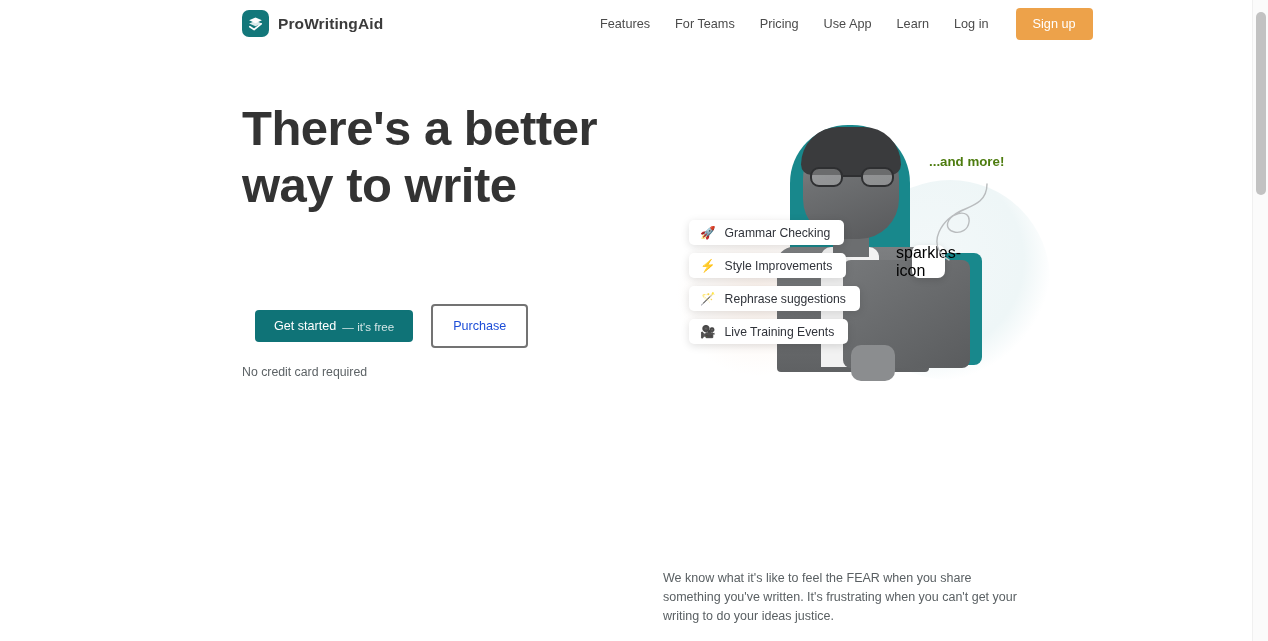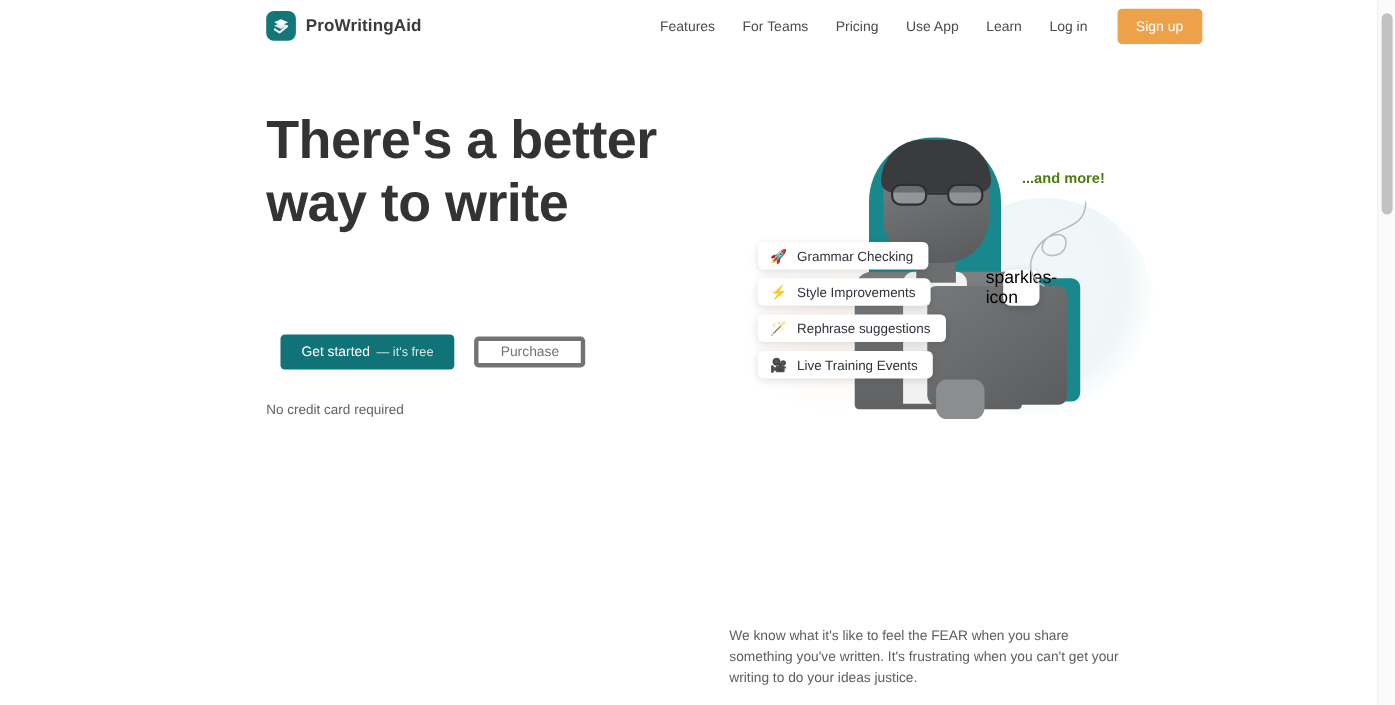--- a/index.html
+++ b/index.html
@@ -38,22 +38,22 @@
     font-size: 14.3px; line-height: 23px; color: #555b5e;
   }
   .cta-row { position: absolute; left: 242px; top: 304px; display: flex; align-items: center; gap: 18px; margin-left: 13px; }
   .btn-primary {
     background: #0f7377; color: #fff; border: 0; border-radius: 4px;
     padding: 0 19px; height: 32px; font-size: 12.6px; font-family: inherit;
     display: flex; align-items: center; gap: 6px; cursor: pointer; white-space: nowrap;
   }
   .btn-primary .free { opacity: .82; font-size: 11.6px; }
   .btn-secondary {
-    background: #fff; color: #737373; border: 4px solid #737373; border-radius: 4px;
-    height: 28px; padding: 0 20px; font-size: 12.6px; font-family: inherit; cursor: pointer; white-space: nowrap;
+    background: #fff; color: #1d4ed8; border: 2px solid #737373; border-radius: 4px;
+    height: 44px; padding: 0 20px; font-size: 12.6px; font-family: inherit; cursor: pointer; white-space: nowrap;
   }
   .no-card { position: absolute; left: 242px; top: 365px; font-size: 12.3px; color: #5d6366; }
 
   
   .hero-art { position: absolute; left: 655px; top: 95px; width: 370px; height: 300px; }
   .blob {
     position: absolute; left: 195px; top: 85px; width: 200px; height: 200px; border-radius: 50%;
     background: radial-gradient(circle at 40% 40%, #f3f8f9 0%, #eef6f7 55%, rgba(238,246,247,0) 72%);
   }
   .blob2 {

